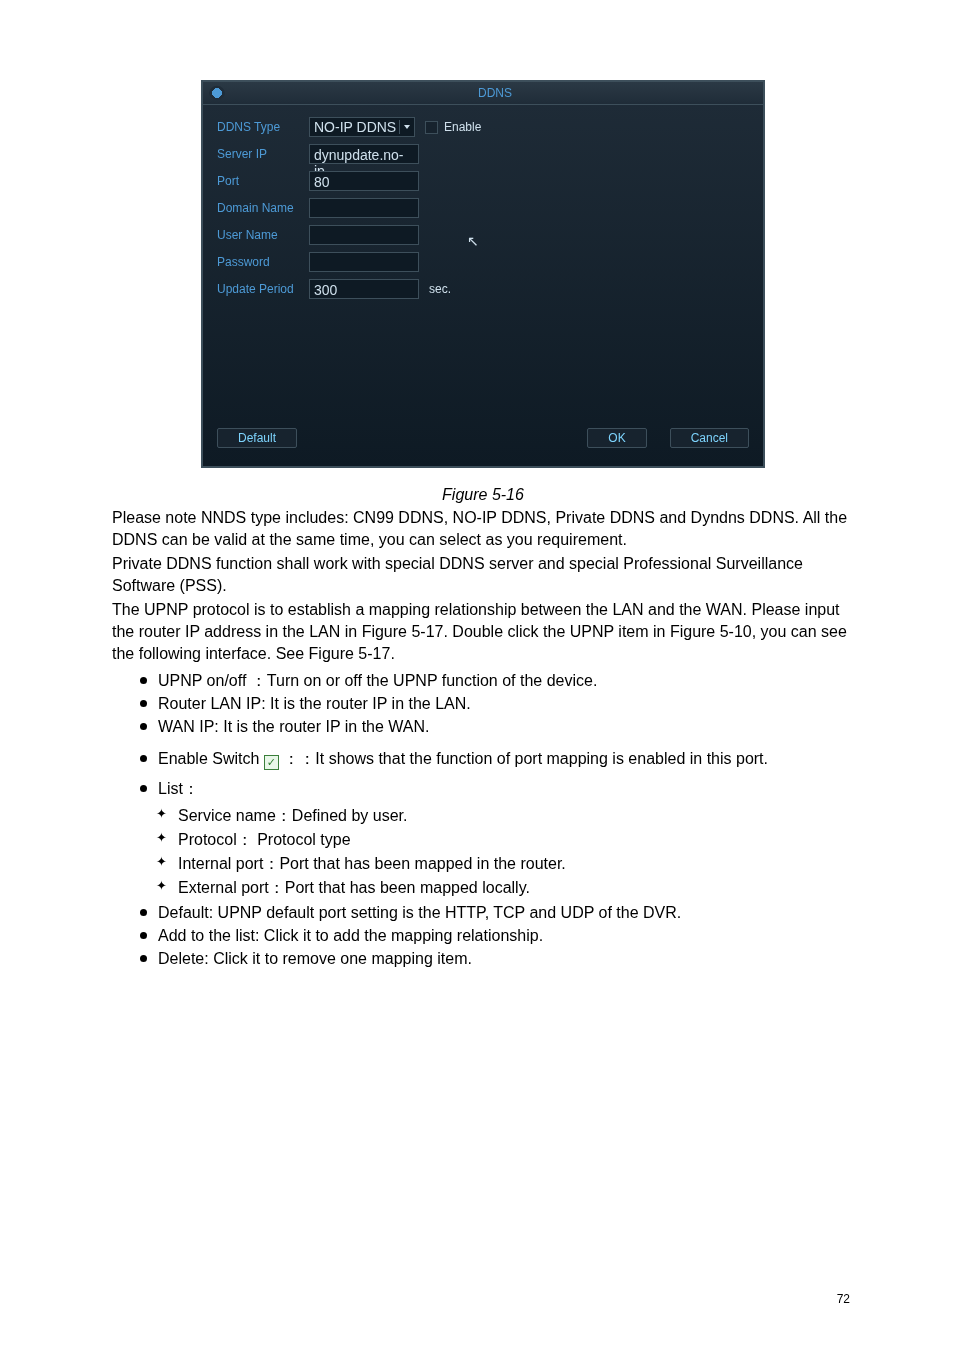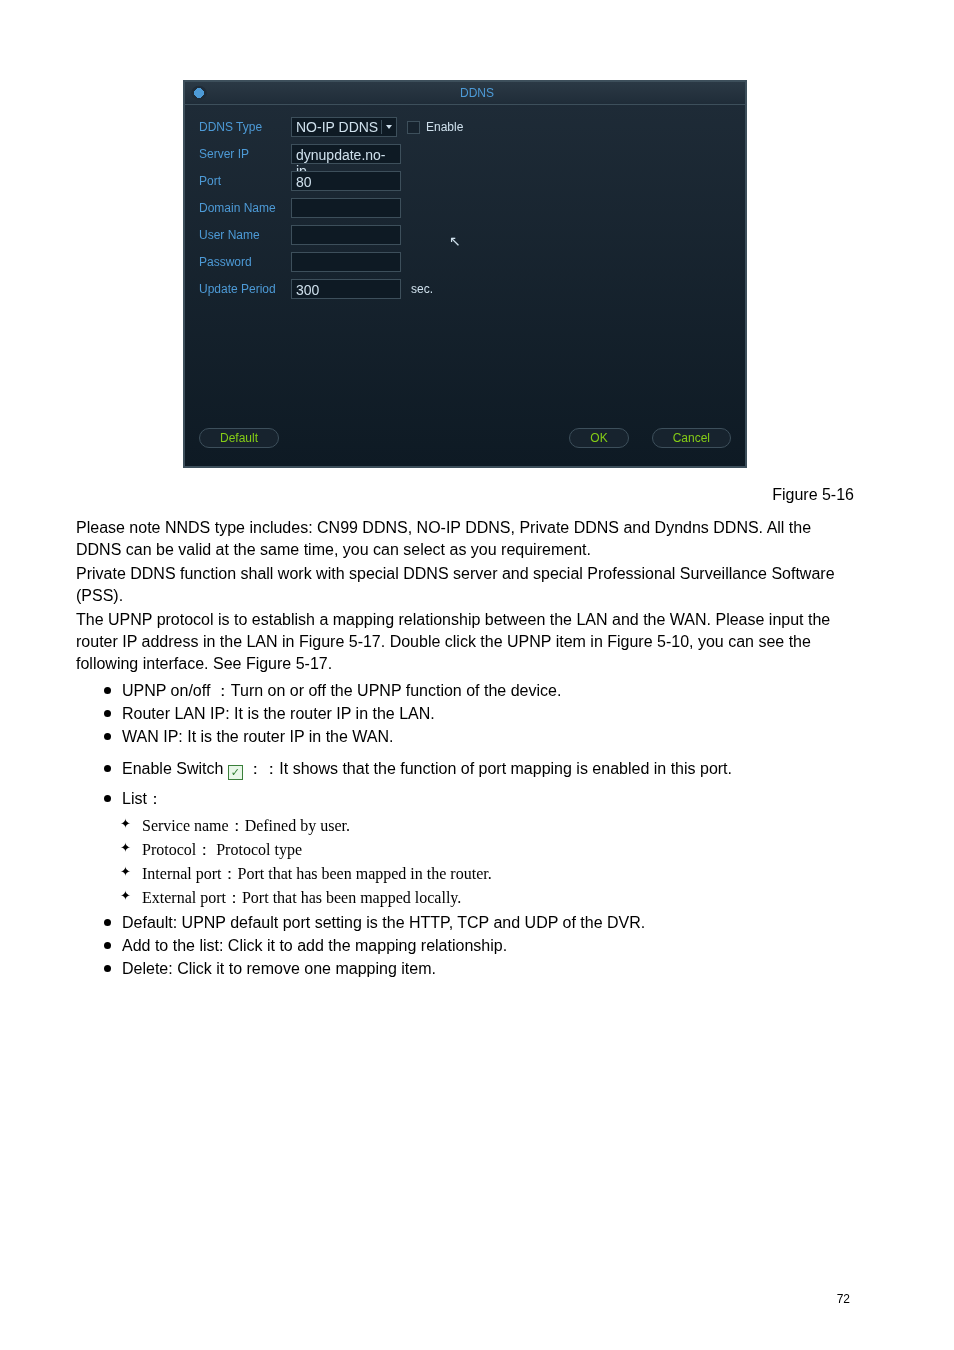--- a/index.html
+++ b/index.html
@@ -5,21 +5,21 @@
   body {
     margin: 0;
     padding: 0;
     font-family: Arial, "Helvetica Neue", Helvetica, sans-serif;
     font-size: 16px;
     color: #000;
     background: #fff;
     width: 954px;
   }
   .page {
-    padding: 80px 100px 40px 76px;
+    padding: 80px 100px 40px 112px;
     box-sizing: border-box;
   }
 
   
   .ddns-wrap {
     display: flex;
     justify-content: center;
     margin-bottom: 18px;
   }
   .ddns {
@@ -108,33 +108,34 @@
     color: #cfe0ec;
     font-size: 14px;
     transform: translate(8px, 6px);
   }
   .ddns-footer {
     display: flex;
     padding: 2px 0 4px 0;
   }
   .ddns-btn {
     border: 1px solid #3d4f5b;
-    border-radius: 10px;
+    border-radius: 2px;
     padding: 2px 20px;
     background: #17232e;
-    color: #84cc16;
+    color: #7dd3fc;
   }
   .ddns-footer .spacer { flex: 1; }
   .ddns-btn.default {}
   .ddns-btn + .ddns-btn { margin-left: 23px; }
 
   
   .caption {
-    text-align: right;
-    margin: 12px 0 13px 0;
+    text-align: center;
+    margin: 12px 0 3px 0;
+    font-style: italic;
   }
   p.body {
     margin: 0 0 2px 0;
     line-height: 1.38;
   }
   p.body + p.body{}
 
   h3.section {
     margin: 22px 0 2px 0;
     font-size: 16px;
@@ -163,21 +164,20 @@
     border-radius: 50%;
   }
   ul.diamonds {
     padding-left: 44px;
     margin-top: 4px;
   }
   ul.diamonds > li {
     position: relative;
     padding-left: 22px;
     line-height: 1.5;
-    font-family: Liberation Serif, serif;
   }
   ul.diamonds > li::before {
     content: "\2726";
     position: absolute;
     left: 0;
     top: 0;
     font-size: 13px;
   }
 
   .enable-switch-icon {

